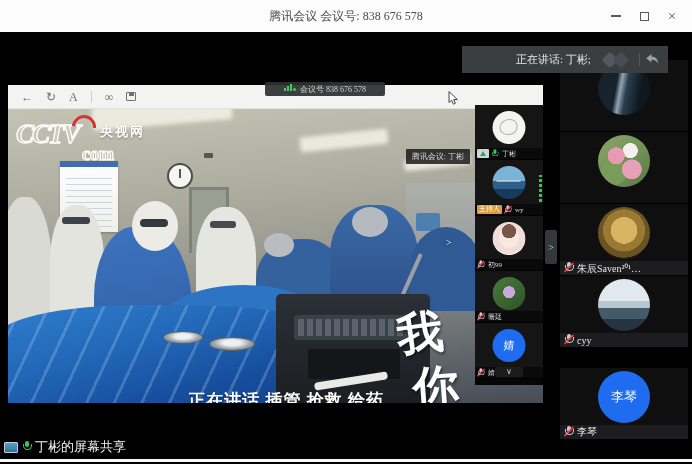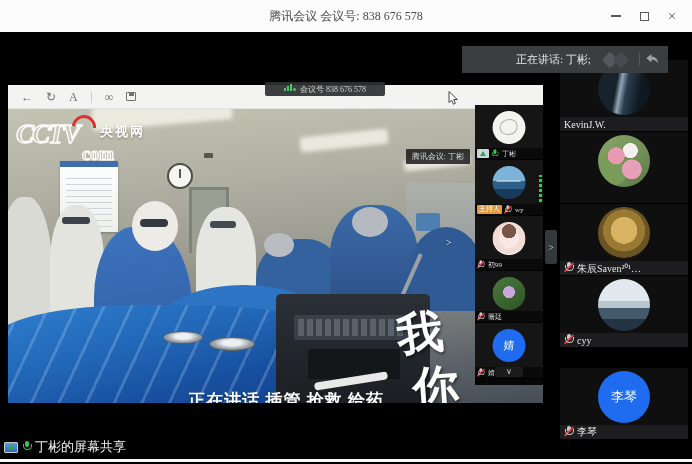--- a/index.html
+++ b/index.html
@@ -343,23 +343,20 @@
           </div>
           <span class="ichev">∨</span>
         </div>
       </div>
     </div>
 
     <div class="outer-toggle">&gt;</div>
 
     <div class="otile ot1">
       <div class="oav av-silhouette"></div>
-      <div class="olabel">
-        <span>KevinJ.W.</span>
-      </div>
     </div>
     <div class="otile ot2">
       <div class="oav av-flowers"></div>
     </div>
     <div class="otile ot3">
       <div class="oav av-medal"></div>
       <div class="olabel">
         <span class="mic">
             <i class="slash"></i>
           </span>

